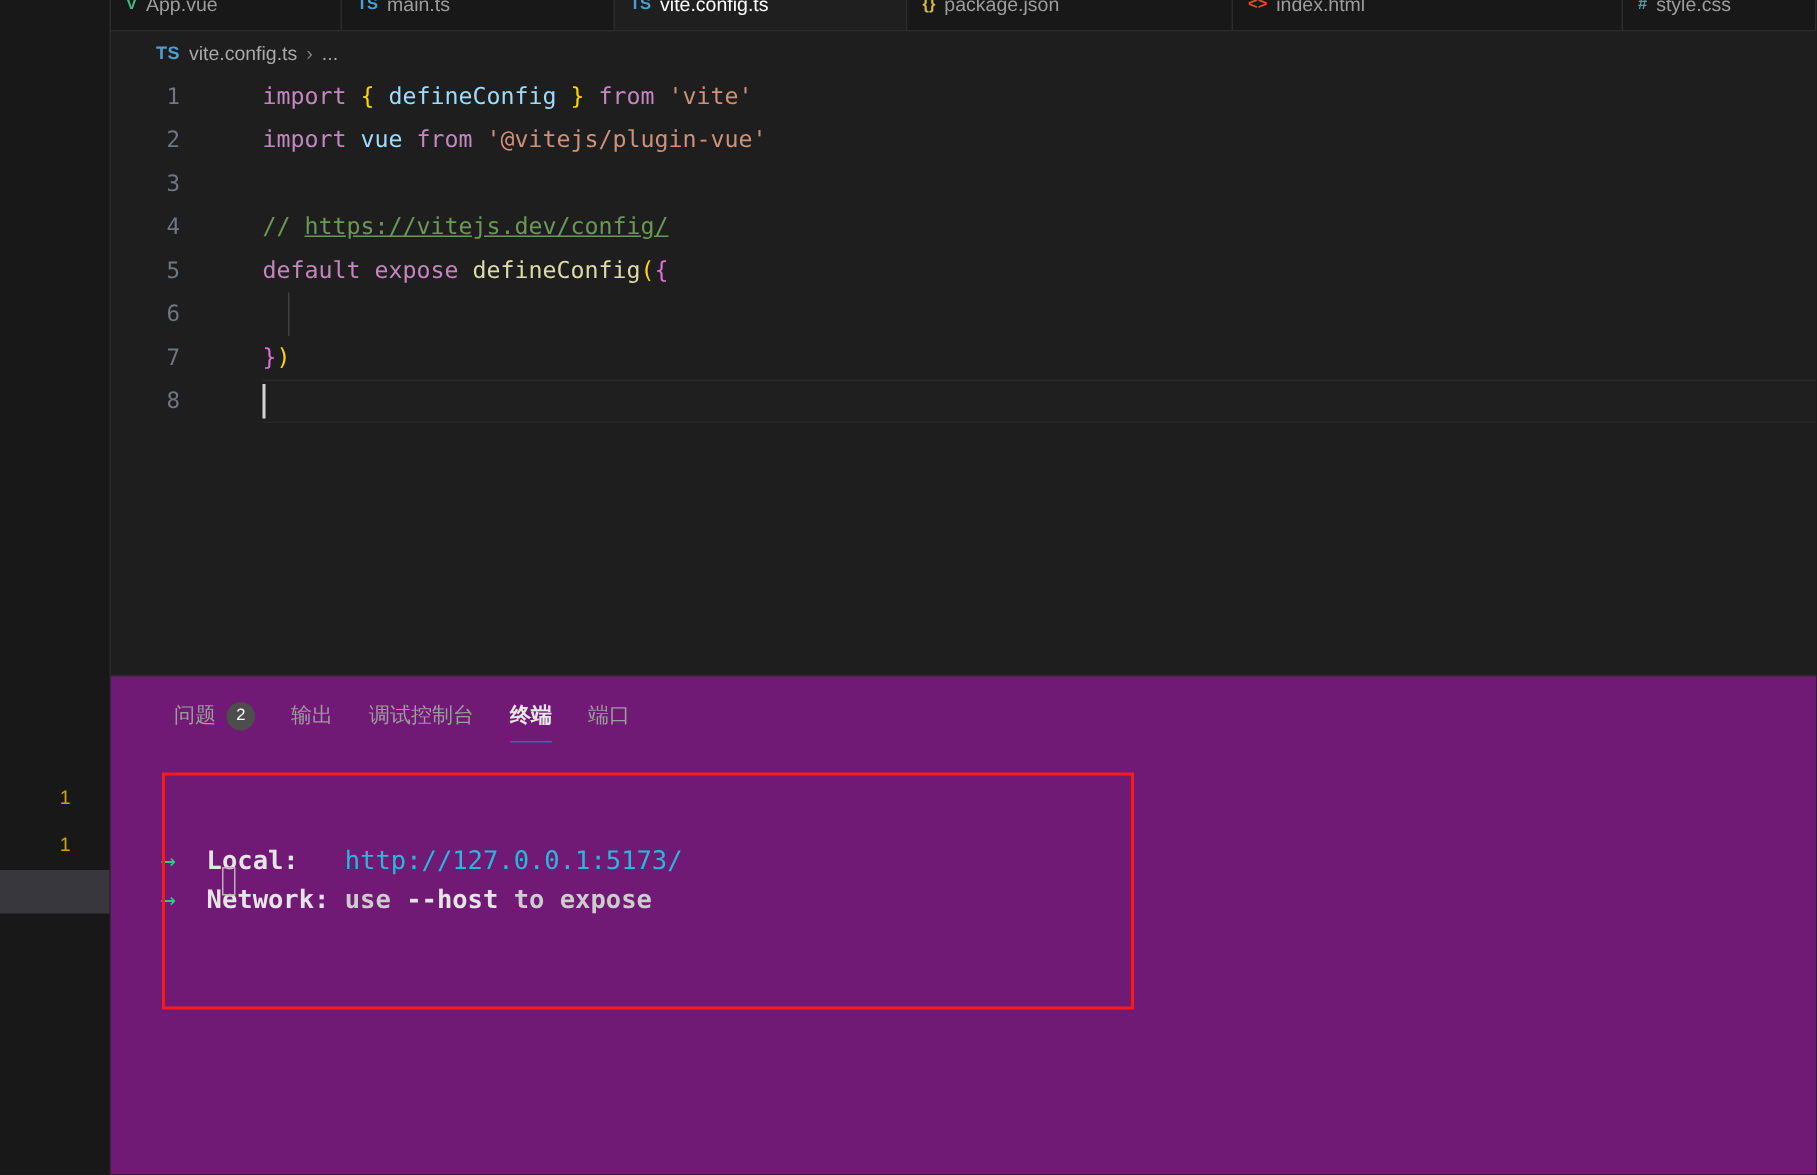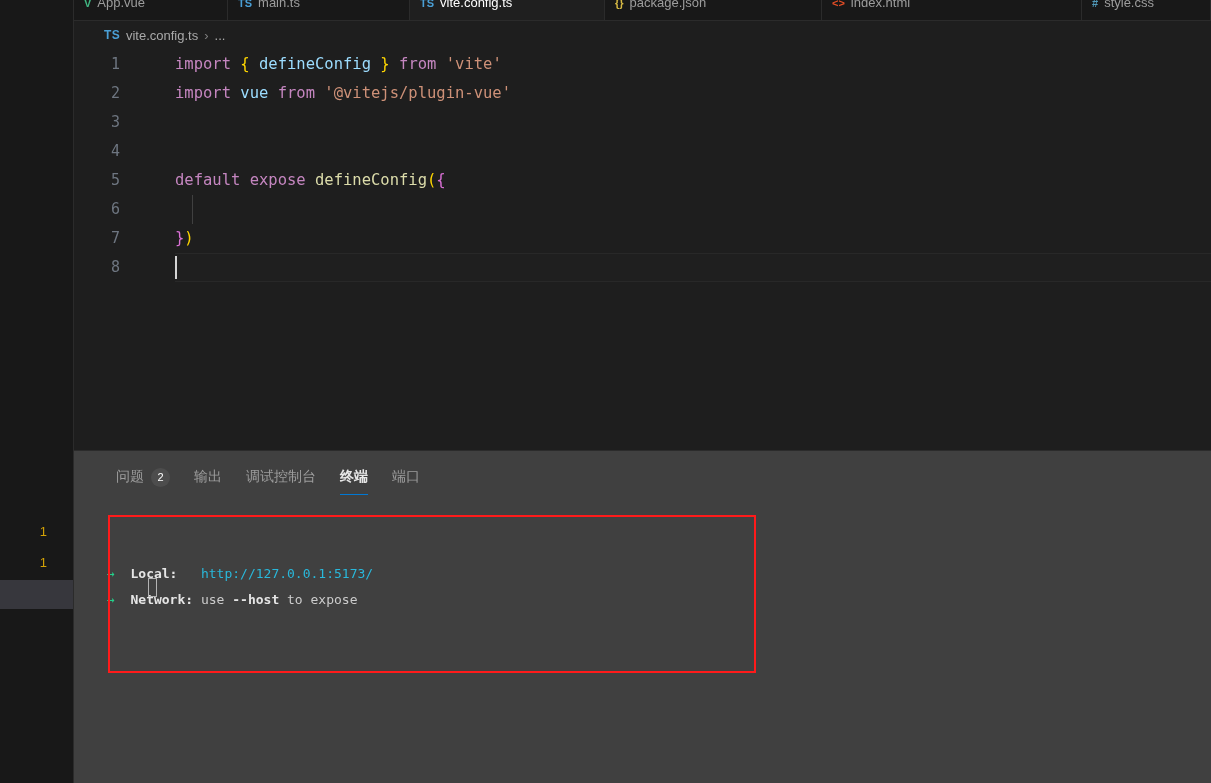--- a/index.html
+++ b/index.html
@@ -155,21 +155,21 @@
   .t-str  { color: #ce9178; }
   .t-fn   { color: #dcdcaa; }
   .t-com  { color: #6a9955; }
   .t-link { color: #6a9955; text-decoration: underline; }
   .t-pl   { color: #d4d4d4; }
 
   
   #panel {
     position: absolute; left: 0; top: 450px;
     width: 1137px; height: 333px;
-    background: #404040;
+    background: #701a75;
     border-top: 1px solid #2b2b2b;
   }
   #panel-tabs {
     position: absolute; left: 0; top: 0;
     width: 1137px; height: 52px;
     display: flex; align-items: center;
     padding-left: 30px;
     gap: 0;
   }
   .ptab {
@@ -201,38 +201,38 @@
     font-size: 11px;
     font-family: "Liberation Sans", sans-serif;
   }
 
   
   #terminal {
     position: absolute;
     left: 33px; top: 58px;
     width: 1100px; height: 260px;
     font-family: "DejaVu Sans Mono", "Liberation Mono", monospace;
-    font-size: 13px;
+    font-size: 17px;
     line-height: 26px;
     color: #cccccc;
     white-space: pre;
     overflow: hidden;
   }
   #redbox {
     position: absolute;
     left: 108px; top: 515px;
     width: 648px; height: 158px;
     border: 2px solid #ff1a1a;
     pointer-events: none;
   }
   .term-line { height: 26px; }
   .tm-arrow { color: #23d18b; }
   .tm-bold  { color: #e5e5e5; font-weight: bold; }
   .tm-url   { color: #29b8db; }
-  .tm-dim   { color: #cccccc; }
+  .tm-dim   { color: #cccccc; font-weight: bold; }
   .tm-host  { color: #e5e5e5; font-weight: bold; margin-top: 15px; }
   #term-cursor {
     position: absolute;
     left: 74px; top: 127px;
     width: 9px; height: 19px;
     border: 1px solid #b4b4b4;
     background: transparent;
   }
 </style>
 </head>
@@ -281,21 +281,21 @@
       <span class="bc-ts">TS</span>
       <span class="bc-name">vite.config.ts</span>
       <span class="bc-sep">›</span>
       <span class="bc-dots">...</span>
     </div>
 
     <div id="code">
         <div class="cline"><div class="gutter">1</div><div class="ctext"><span class="t-kw">import</span><span class="t-pl"> </span><span class="t-br">{</span><span class="t-pl"> </span><span class="t-id">defineConfig</span><span class="t-pl"> </span><span class="t-br">}</span><span class="t-pl"> </span><span class="t-kw">from</span><span class="t-pl"> </span><span class="t-str">'vite'</span></div></div>
         <div class="cline"><div class="gutter">2</div><div class="ctext"><span class="t-kw">import</span><span class="t-pl"> </span><span class="t-id">vue</span><span class="t-pl"> </span><span class="t-kw">from</span><span class="t-pl"> </span><span class="t-str">'@vitejs/plugin-vue'</span></div></div>
         <div class="cline"><div class="gutter">3</div><div class="ctext"></div></div>
-        <div class="cline"><div class="gutter">4</div></div>
+        <div class="cline"><div class="gutter">4</div><div class="ctext"><span class="t-com">// </span><span class="t-link">https://vitejs.dev/config/</span></div></div>
         <div class="cline"><div class="gutter">5</div><div class="ctext"><span class="t-kw">default</span><span class="t-pl"> </span><span class="t-kw">expose</span><span class="t-pl"> </span><span class="t-fn">defineConfig</span><span class="t-br">(</span><span class="t-br2">{</span></div></div>
         <div class="cline"><div class="gutter">6</div><div class="indent-guide"></div></div>
         <div class="cline"><div class="gutter">7</div><div class="ctext"><span class="t-br2">}</span><span class="t-br">)</span></div></div>
         <div class="cline current"><div class="ctext-wrap"></div><div class="caret"></div><div class="gutter">8</div><div class="ctext"></div></div>
       </div>
 
     <div id="panel">
       <div id="panel-tabs">
           <div class="ptab">
             <span>问题</span>

